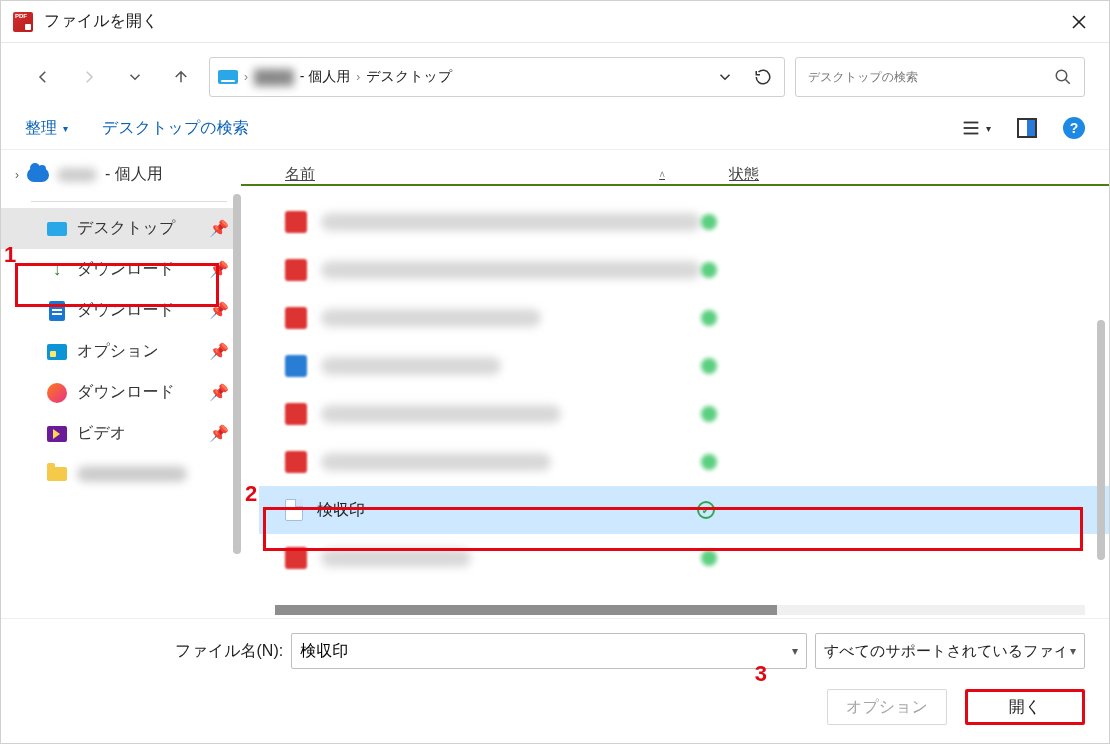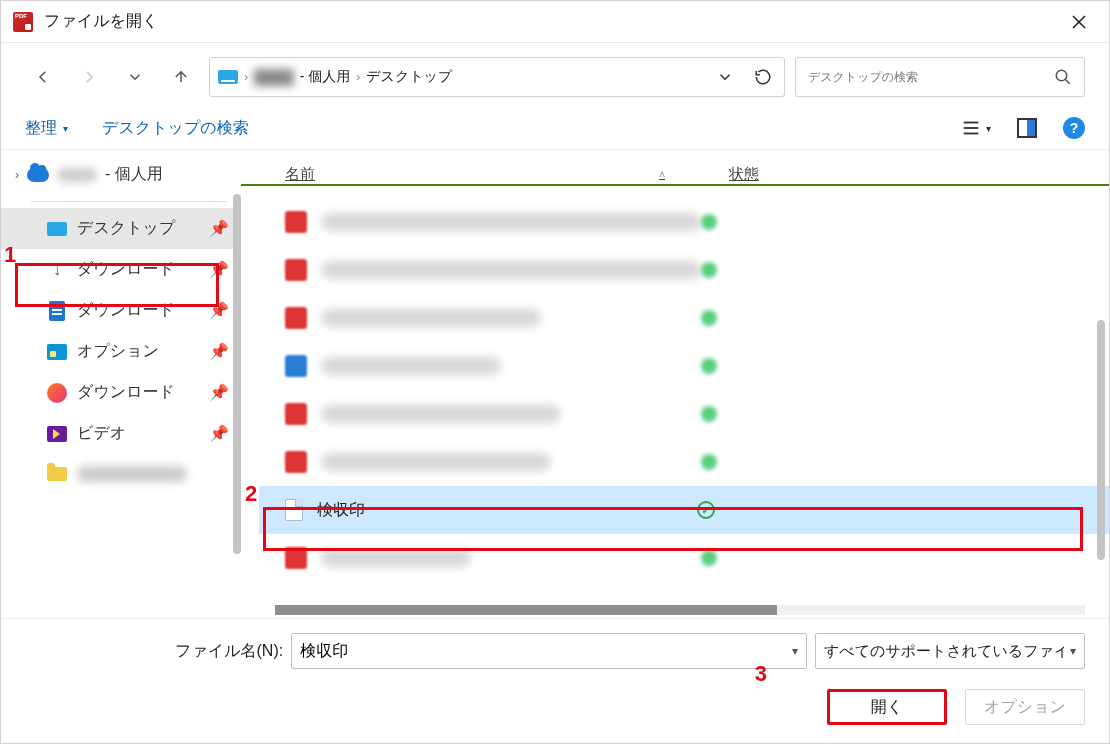--- a/index.html
+++ b/index.html
@@ -465,20 +465,20 @@
       <input value="検収印" style="">
       <span class="dd">▾</span>
     </div>
     <div class="type-sel">
       <span style="overflow:hidden;text-overflow:clip;">すべてのサポートされているファイル (*</span>
       <span class="dd">▾</span>
     </div>
   </div>
   <div class="row2">
     <span class="num3">3</span>
+    <div class="btn ghost">
+      <span>オプション</span>
+    </div>
     <div class="btn marker3">
       <span>開く</span>
     </div>
-    <div class="btn ghost">
-      <span>オプション</span>
-    </div>
   </div>
 </div>
 
 </body></html>

